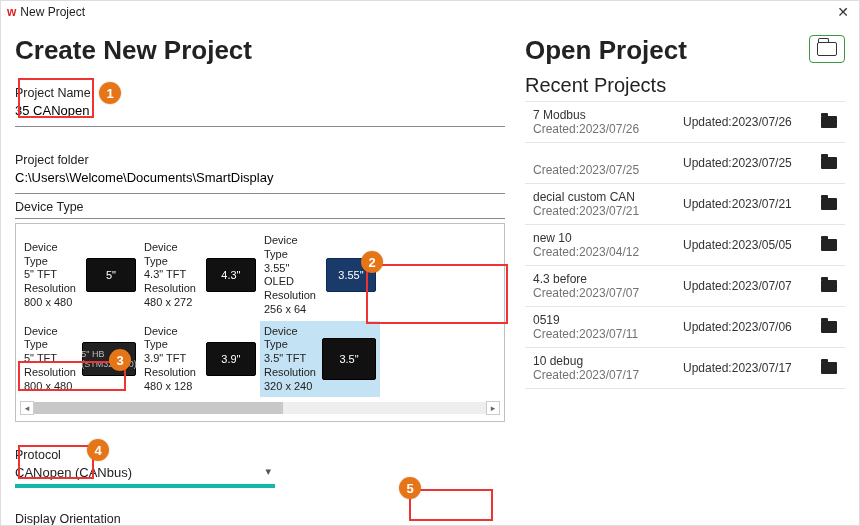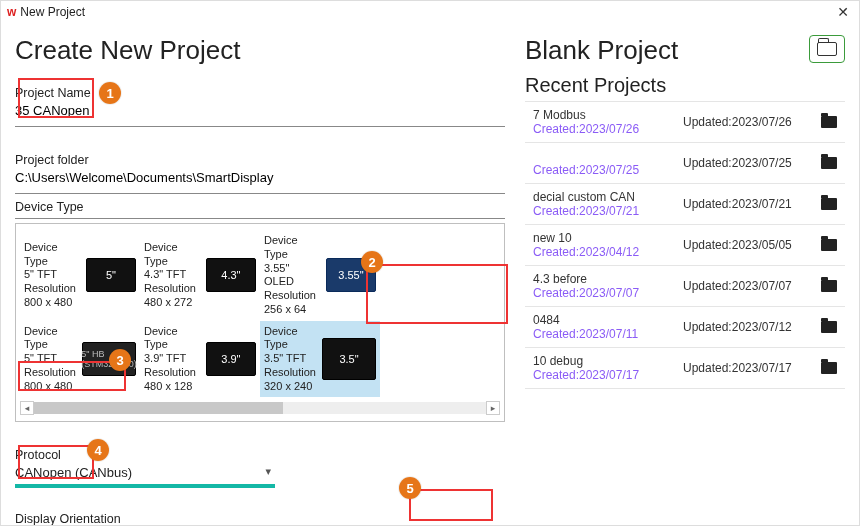--- a/index.html
+++ b/index.html
@@ -16,21 +16,21 @@
     height:22px; display:flex; align-items:center;
     padding:0 6px; font-size:12px;
   }
   .titlebar .logo { color:#d22; font-weight:bold; margin-right:4px; }
   .titlebar .spacer { flex:1; }
   .titlebar .close { font-size:14px; color:#333; cursor:pointer; padding:0 4px;}
   
   .main { display:flex; padding:8px 14px 0 14px; gap:20px; }
   .left { flex:1; min-width:0;}
   .right { width:320px; }
-  h1 { font-size:26px; font-weight:400; margin:4px 0 8px 0; }
+  h1 { font-size:26px; font-weight:700; margin:4px 0 8px 0; }
   h1.right-h { margin-top:4px; }
   h2.recent { font-size:20px; font-weight:400; margin:6px 0 4px 0;}
   .field-label { font-size:12.5px; color:#222; padding:3px 0 1px 0;margin-top:17px;}
   .input-underline { font-size:13px; padding:2px 0 8px 0; border:none; border-bottom:1px solid #888; width:100%; outline:none; background:transparent;}
   .section-label { font-size:12.5px; padding:6px 0 4px 0; border-bottom:1px solid #888;}
   
   .device-box { border:0.8px solid #bfbfbf; padding:6px 4px 6px 4px; margin-top:4px; position:relative;}
   .device-grid { display:flex; flex-wrap:wrap; }
   .device-item { width:25%; display:flex; align-items:center; gap:6px; padding:4px 4px;}
   .device-item.selected { background:#c3e2f3; }
@@ -59,21 +59,21 @@
     width:36px; height:28px; border:1.5px solid #3b9b3b; border-radius:4px;
     display:flex; align-items:center; justify-content:center; cursor:pointer;
   }
   .folder-icon { width:20px; height:14px; border:1.8px solid #333; border-radius:2px; position:relative;}
   .folder-icon::before { content:""; position:absolute; top:-5px; left:0; width:9px; height:4px; border:1.8px solid #333; border-bottom:none; border-radius:2px 2px 0 0;}
   
   .recent-list { background:#fff; height:300px; overflow:auto; border-top:1px solid #e5e5e5;}
   .recent-item { border-bottom:1px solid #e5e5e5; padding:6px 8px; display:flex; align-items:center; gap:8px;}
   .recent-info { flex:1; font-size:12px; }
   .recent-info .r-name { color:#333; }
-  .recent-info .r-created { color:#8b5cf6; }
+  .recent-info .r-created { color:#737373; }
   .recent-updated { font-size:12px; color:#333; width:130px;}
   .recent-folder { width:16px; height:12px; background:#222; position:relative; border-radius:1px;}
   .recent-folder::before { content:""; position:absolute; top:-3px; left:0; width:7px; height:3px; background:#222; border-radius:1px 1px 0 0;}
   
   .hl { position:absolute; border:2px solid #e33; pointer-events:none;}
   .badge {
     position:absolute; width:22px; height:22px; border-radius:50%;
     background:#e67518; color:#fff; font-size:13px; font-weight:bold;
     display:flex; align-items:center; justify-content:center;
     pointer-events:none; box-shadow:0 0 0 1px rgba(0,0,0,0.06);
@@ -182,21 +182,21 @@
 
       <div style="height:4px"></div>
       <div class="field-label">UI Updated</div>
       <div class="dropdown"><span>Blank</span></div>
     </div>
 
     
   </div>
 
   <div class="right">
-    <h1 class="right-h">Blank Project</h1>
+    <h1 class="right-h">Open Project</h1>
     <h2 class="recent">Recent Projects</h2>
     <div class="recent-list" id="recent-list">
         <div class="recent-item">
           <div class="recent-info">
             <div class="r-name">7 Modbus</div>
             <div class="r-created">Created:2023/07/26</div>
           </div>
           <div class="recent-updated">Updated:2023/07/26</div>
           <div class="recent-folder"></div>
         </div>
@@ -227,24 +227,24 @@
         <div class="recent-item">
           <div class="recent-info">
             <div class="r-name">4.3 before</div>
             <div class="r-created">Created:2023/07/07</div>
           </div>
           <div class="recent-updated">Updated:2023/07/07</div>
           <div class="recent-folder"></div>
         </div>
         <div class="recent-item">
           <div class="recent-info">
-            <div class="r-name">0484</div>
+            <div class="r-name">0519</div>
             <div class="r-created">Created:2023/07/11</div>
           </div>
-          <div class="recent-updated">Updated:2023/07/12</div>
+          <div class="recent-updated">Updated:2023/07/06</div>
           <div class="recent-folder"></div>
         </div>
         <div class="recent-item">
           <div class="recent-info">
             <div class="r-name">10 debug</div>
             <div class="r-created">Created:2023/07/17</div>
           </div>
           <div class="recent-updated">Updated:2023/07/17</div>
           <div class="recent-folder"></div>
         </div>

